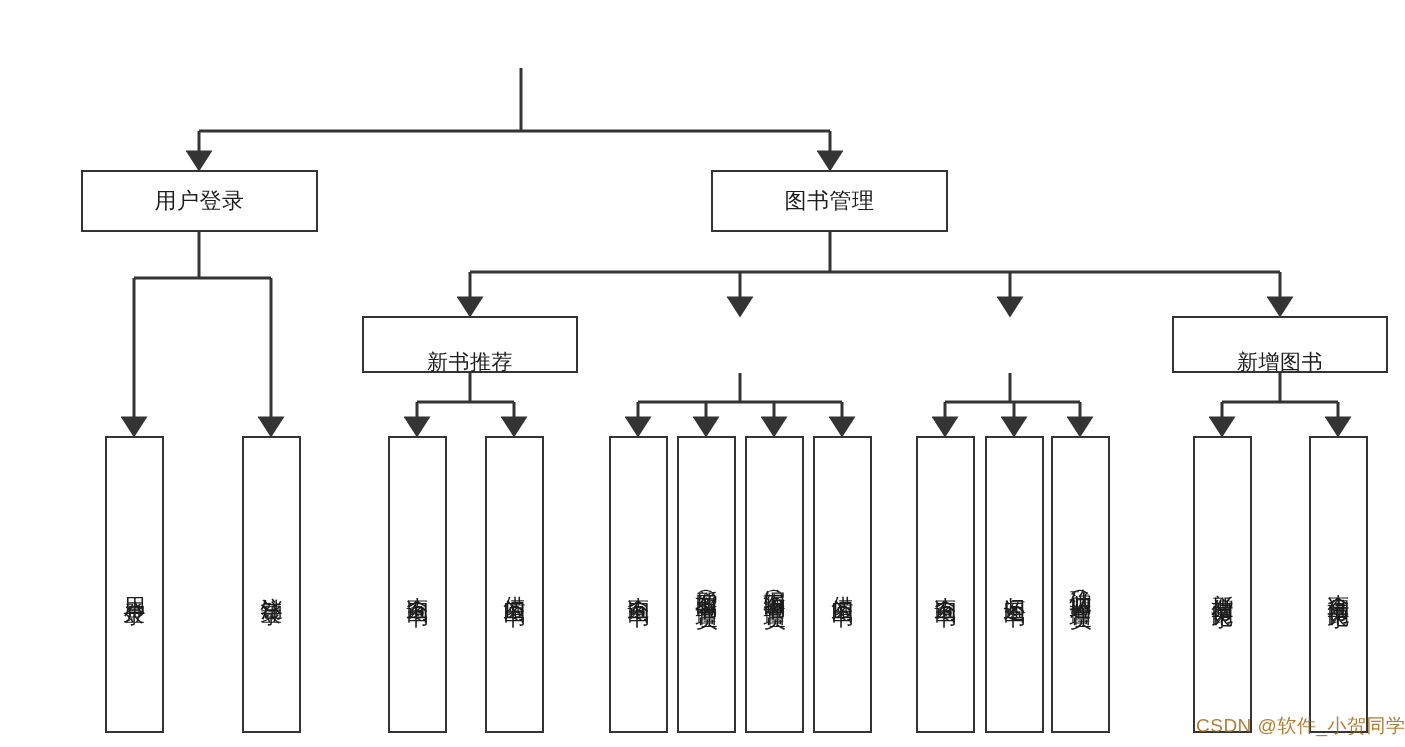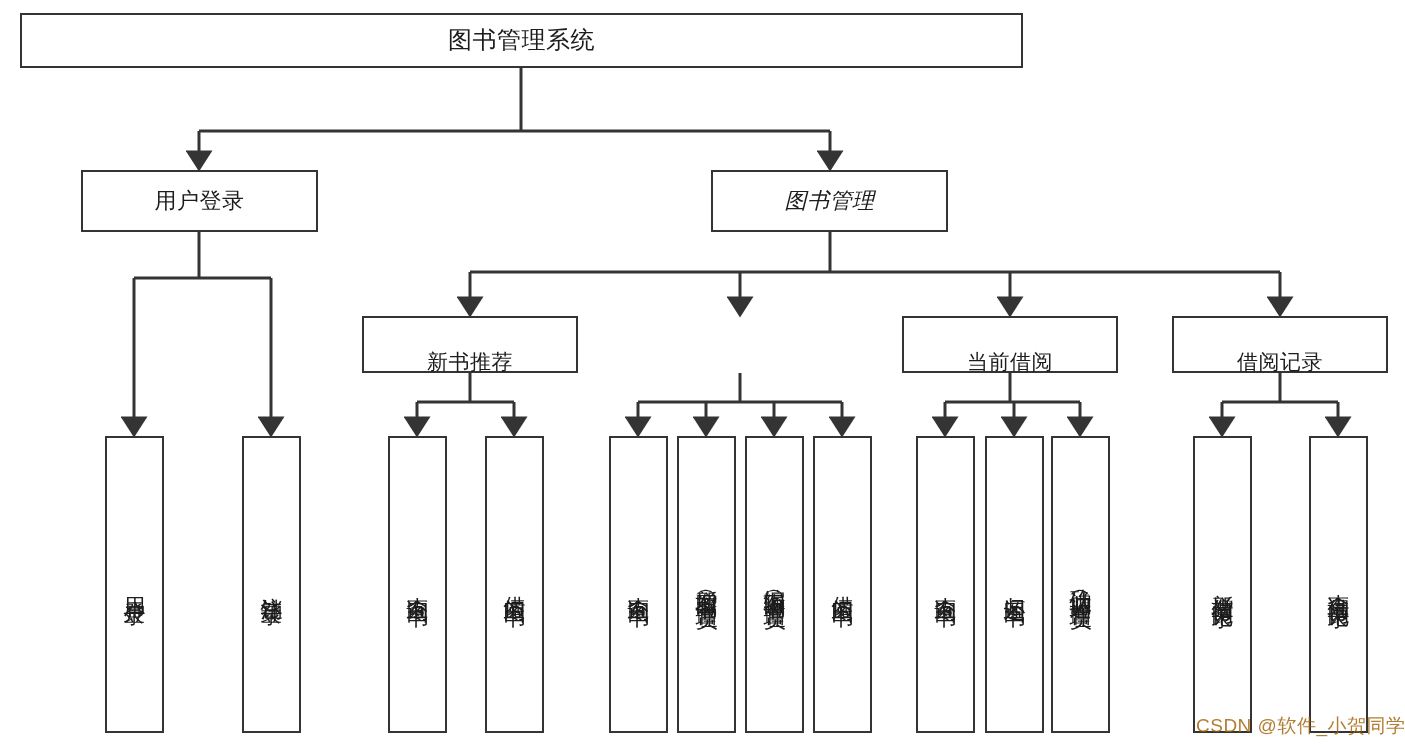--- a/index.html
+++ b/index.html
@@ -115,39 +115,33 @@
       <path d="M1014,402 L1014,426" marker-end="url(#arr)"></path>
       <path d="M1080,402 L1080,426" marker-end="url(#arr)"></path>
 
       <path d="M1280,373 L1280,402"></path>
       <path d="M1222,402 L1338,402"></path>
       <path d="M1222,402 L1222,426" marker-end="url(#arr)"></path>
       <path d="M1338,402 L1338,426" marker-end="url(#arr)"></path>
     </g>
   </svg>
 
-  <div class="node root" style="left:20px; top:13px; width:1003px; height:55px;">
-    <span class="label">图书管理系统</span>
-  </div>
 
   <div class="node lvl2" style="left:81px; top:170px; width:237px; height:62px;">
     <span class="label">用户登录</span>
   </div>
-  <div class="node lvl2" style="left:711px; top:170px; width:237px; height:62px;font-style:italic;">
+  <div class="node lvl2" style="left:711px; top:170px; width:237px; height:62px;">
     <span class="label">图书管理</span>
   </div>
 
   <div class="node lvl3" style="left:362px; top:316px; width:216px; height:57px;">
     <span class="label">新书推荐</span>
   </div>
-  <div class="node lvl3" style="left:902px; top:316px; width:216px; height:57px;">
-    <span class="label">当前借阅</span>
-  </div>
   <div class="node lvl3" style="left:1172px; top:316px; width:216px; height:57px;">
-    <span class="label">借阅记录</span>
+    <span class="label">新增图书</span>
   </div>
 
   <div class="node leaf" style="left:105px; top:436px; width:59px; height:297px;">
     <span class="label">用户登录</span>
   </div>
   <div class="node leaf" style="left:242px; top:436px; width:59px; height:297px;">
     <span class="label">注销登录</span>
   </div>
 
   <div class="node leaf" style="left:388px; top:436px; width:59px; height:297px;">

